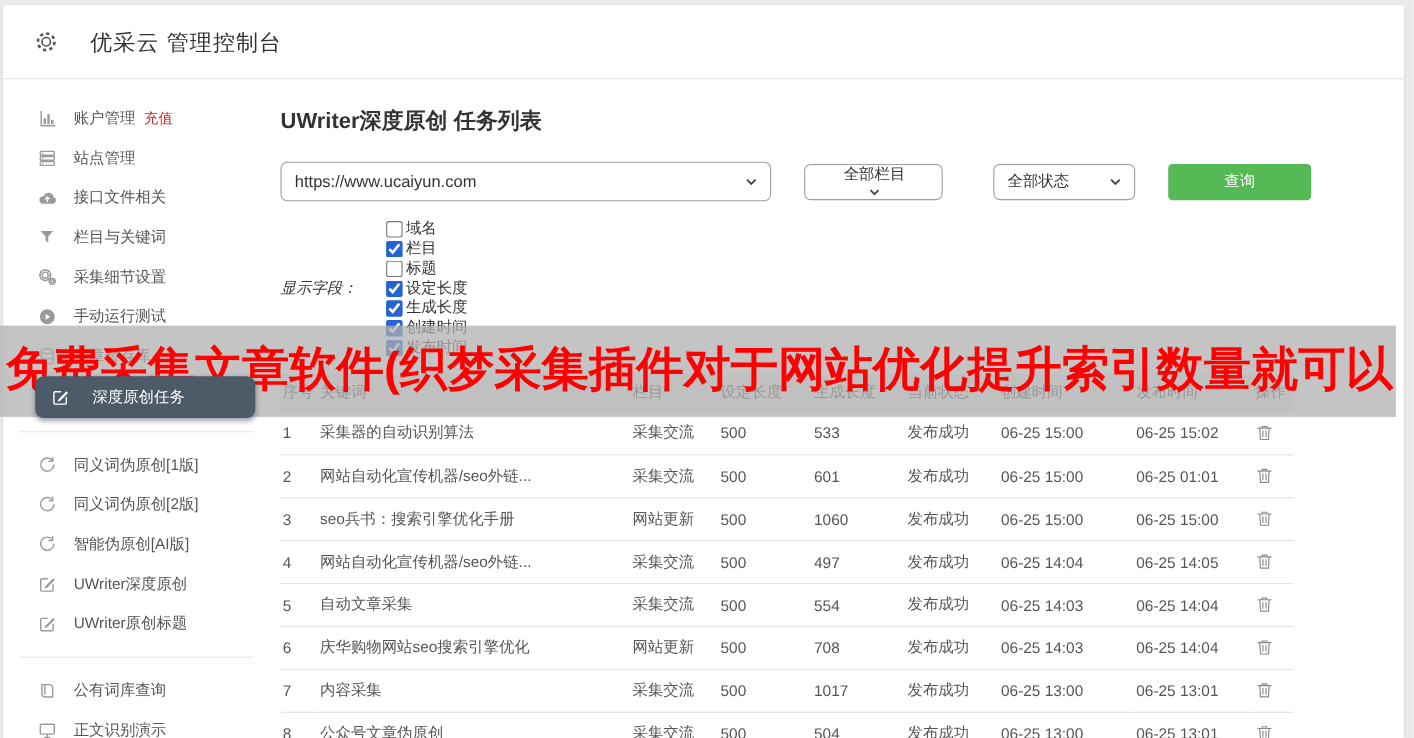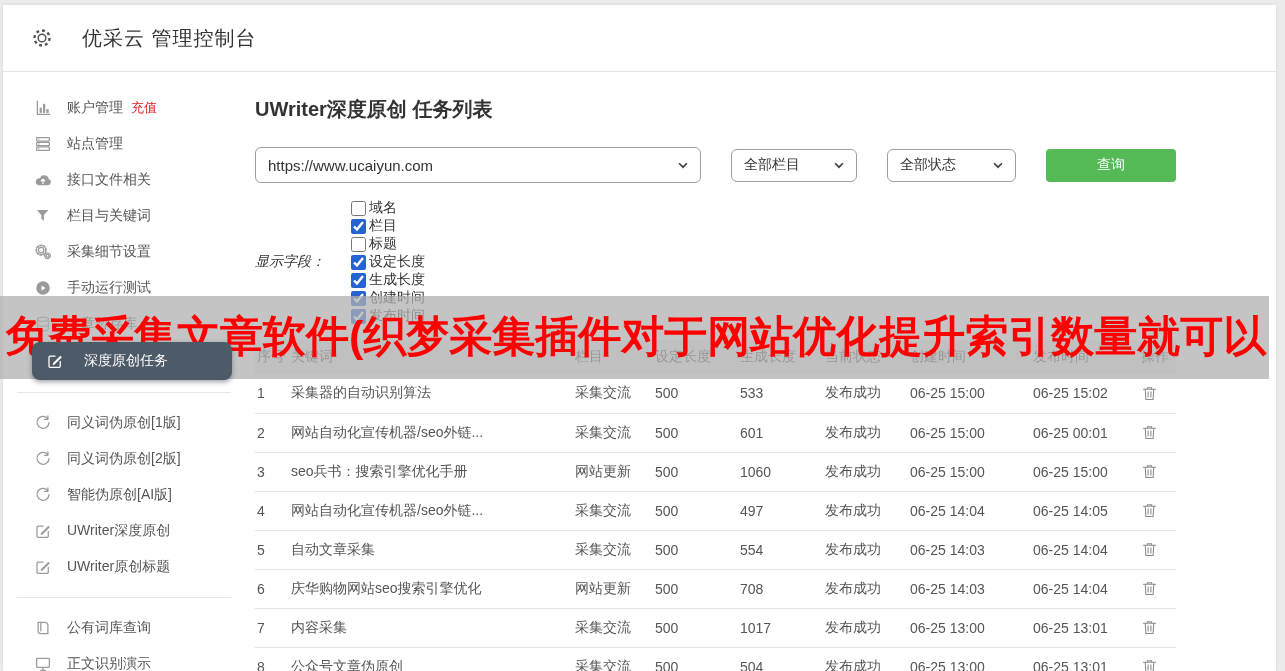--- a/index.html
+++ b/index.html
@@ -32,21 +32,21 @@
   .sb-divider { height:1px; background:#e7e7e7; margin:12px 24px 12px 14px; }
 
   
   .content { flex:1; padding-top:24px; }
   .page-title { font-size:20px; color:#333; font-weight:600; margin-bottom:24px; }
   .filter-row { display:flex; align-items:center; margin-bottom:16px; }
   .sel { border:1px solid #9f9f9f; border-radius:6px; background:#fff; display:flex;
     align-items:center; justify-content:space-between; padding:0 10px 0 12px;
     font-size:15px; color:#333; cursor:pointer; }
   .sel-site { width:446px; height:36px; margin-right:30px; }
-  .sel-col  { width:126px; height:33px; margin-right:30px; font-size:14px; }
+  .sel-col  { width:126px; height:33px; margin-right:46px; font-size:14px;flex-direction:column; }
   .sel-status { width:129px; height:33px; margin-right:30px; font-size:14px; }
   .chev { width:14px; height:14px; stroke:#444; fill:none; stroke-width:2; }
   .btn-query { width:130px; height:33px; background:#55b955; border:none; border-radius:4px;
     color:#fff; font-size:14px; cursor:pointer; font-family:inherit; }
 
   .fields-row { display:flex; align-items:center; font-size:14px; color:#333; margin-bottom:15px; }
   .fields-label { margin-right:26px;font-style:italic; }
   .field-opt { display:flex; align-items:center; margin-right:22px; cursor:pointer; }
   .field-opt input { width:15px; height:15px; accent-color:#2463d1; margin-right:3px; cursor:pointer; }
 
@@ -332,21 +332,21 @@
               </td>
             </tr>
             <tr>
               <td>2</td>
               <td>网站自动化宣传机器/seo外链...</td>
               <td>采集交流</td>
               <td>500</td>
               <td>601</td>
               <td class="status">发布成功</td>
               <td>06-25 15:00</td>
-              <td>06-25 00:01</td>
+              <td>06-25 01:01</td>
               <td>
                 <button class="trash-btn">
                   <svg viewBox="0 0 24 24">
                     <path d="M3.5 6h17M9 6V3.8h6V6M6 6l.9 14.5h10.2L18 6M10 9.5v7.5M14 9.5v7.5"></path>
                   </svg>
                 </button>
               </td>
             </tr>
             <tr>
               <td>3</td>

